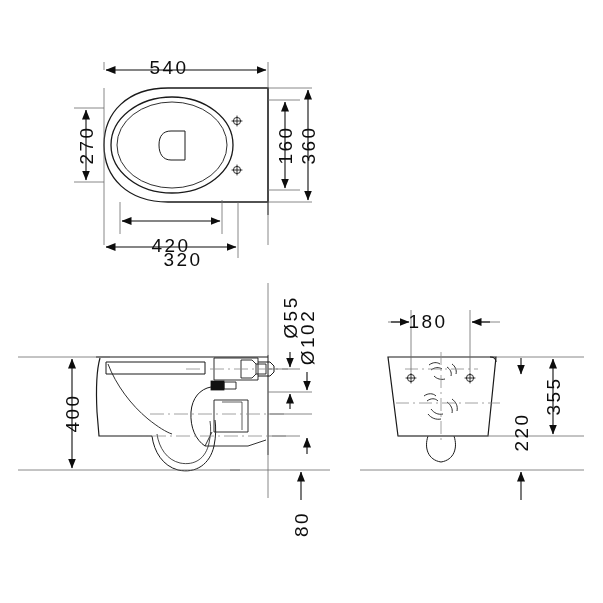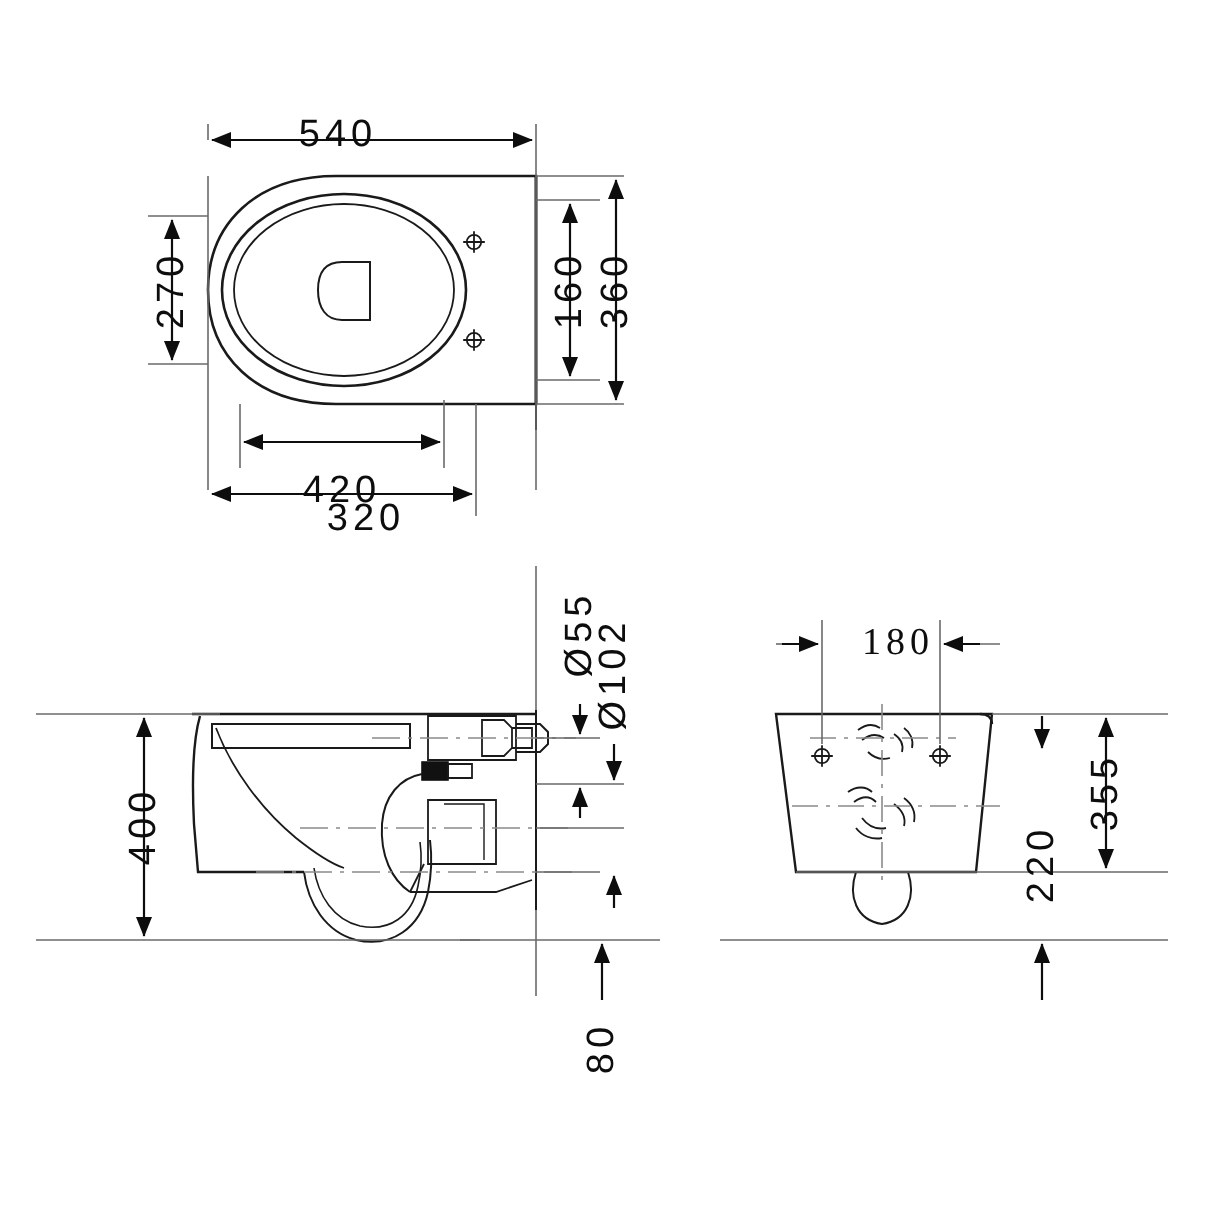--- a/index.html
+++ b/index.html
@@ -233,19 +233,19 @@
   <div class="dimtext" style="left:171px;top:236px;transform:translateX(-50%);text-align:right;">420</div>
 
   <div class="dimtext vert" style="left:72px;top:413px;transform:translate(-50%,-50%) rotate(-90deg);">400</div>
 
   <div class="dimtext vert" style="left:290px;top:317px;transform:translate(-50%,-50%) rotate(-90deg);">Ø55</div>
 
   <div class="dimtext vert" style="left:307px;top:337px;transform:translate(-50%,-50%) rotate(-90deg);">Ø102</div>
 
   <div class="dimtext vert" style="left:301px;top:524px;transform:translate(-50%,-50%) rotate(-90deg);">80</div>
 
-  <div class="dimtext" style="left:449px;top:312px;transform:translateX(-50%);font-family:Liberation Serif, serif;">180</div>
+  <div class="dimtext" style="left:428px;top:312px;transform:translateX(-50%);">180</div>
 
   <div class="dimtext vert" style="left:521px;top:432px;transform:translate(-50%,-50%) rotate(-90deg);">220</div>
 
   <div class="dimtext vert" style="left:553px;top:396px;transform:translate(-50%,-50%) rotate(-90deg);">355</div>
 
 </div>
 
 </body></html>

